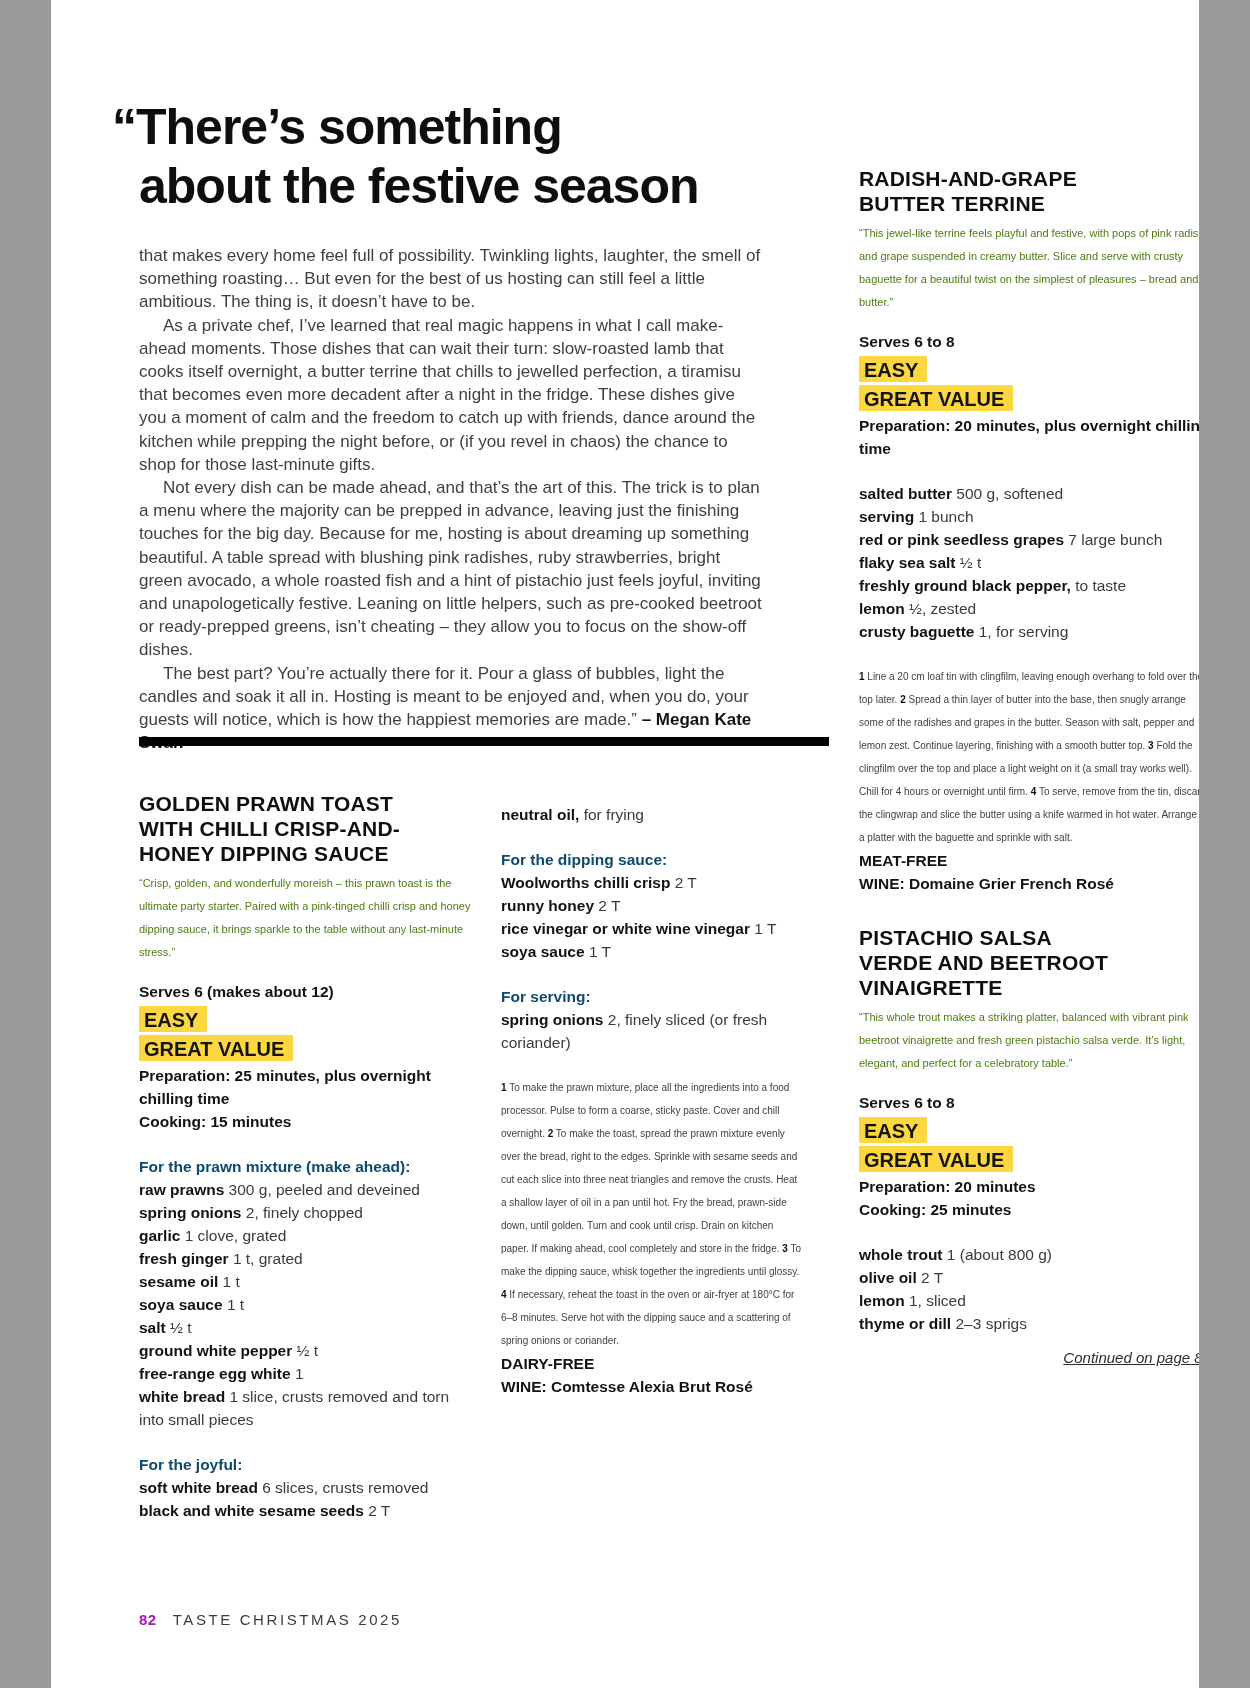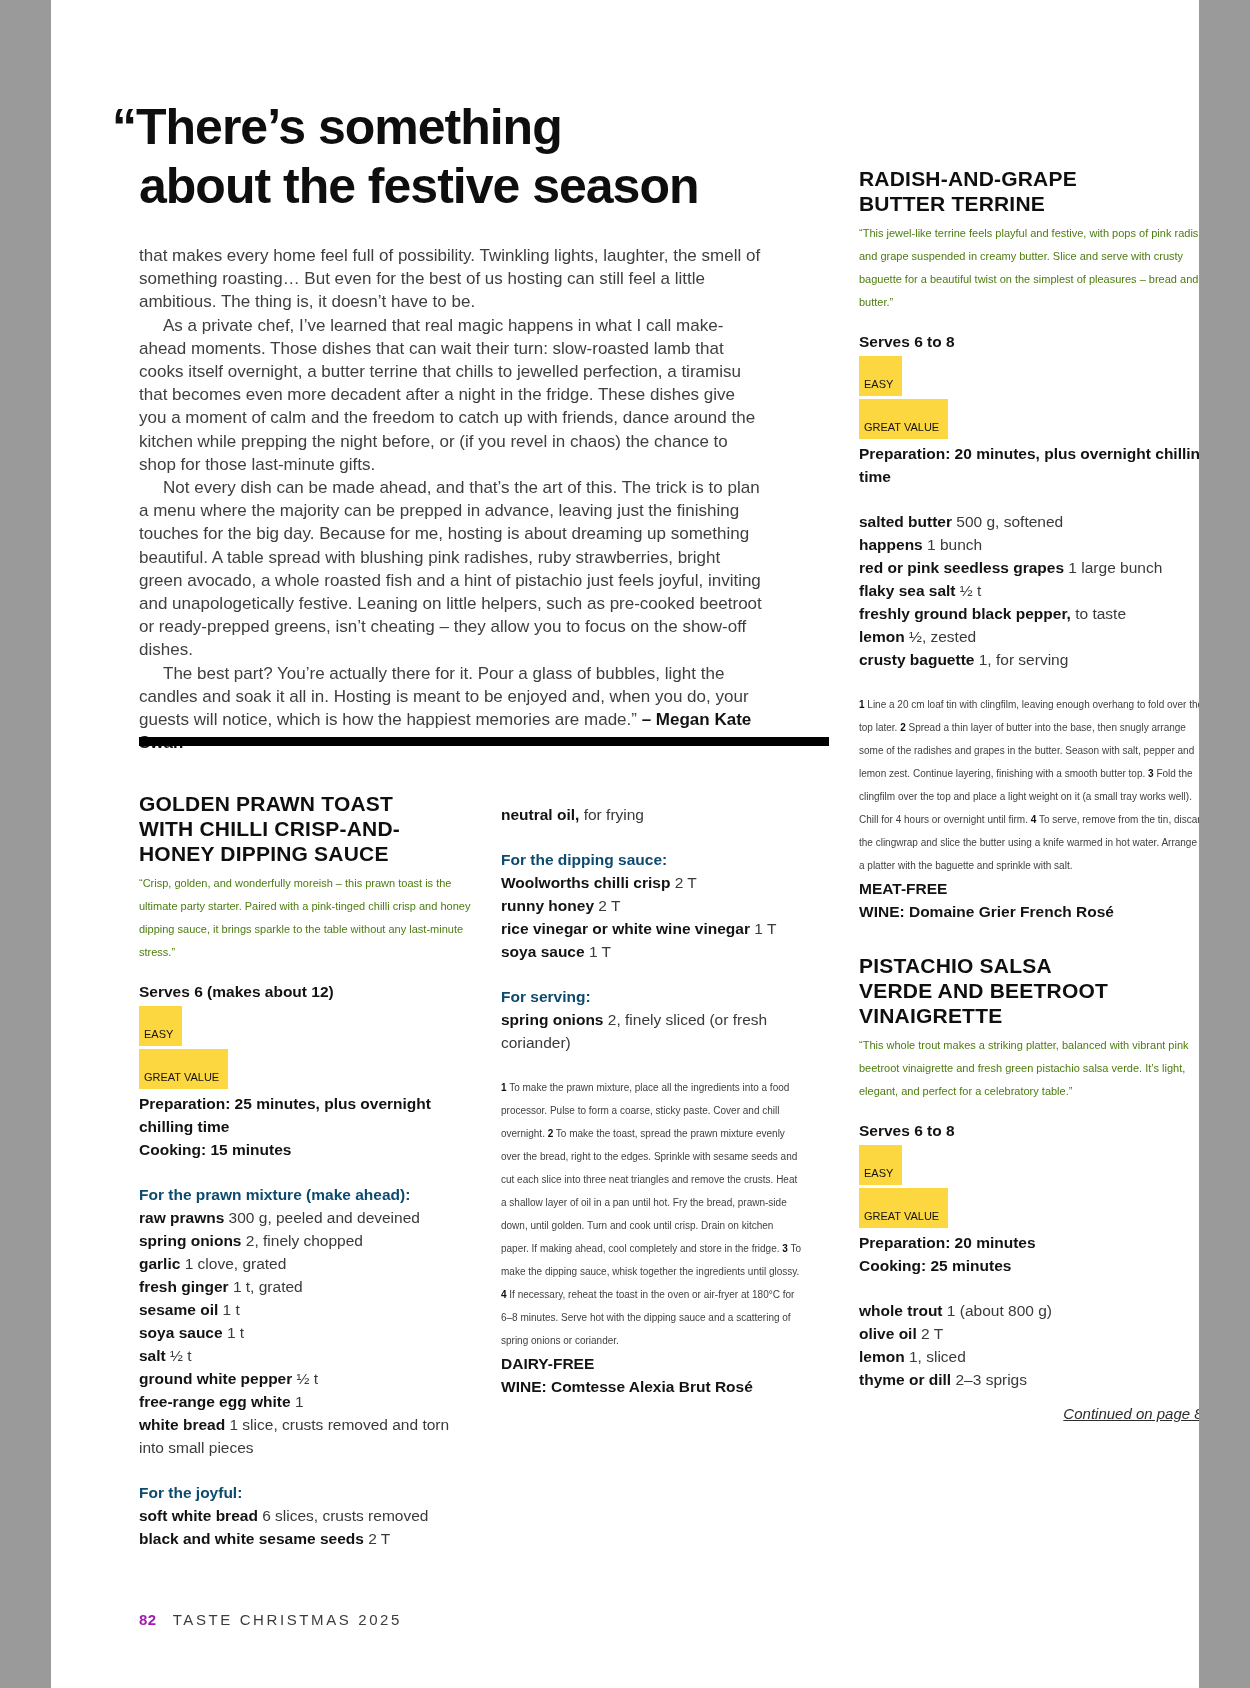--- a/index.html
+++ b/index.html
@@ -23,22 +23,22 @@
   
   .colA{position:absolute;left:88px;top:791px;width:335px;}
   .colB{position:absolute;left:450px;top:803px;width:302px;}
   .colR{position:absolute;left:808px;top:166px;width:352px;}
 
   .rtitle{font-weight:bold;font-size:21px;line-height:25px;letter-spacing:0.2px;color:#0f0f0f;}
   .quote{font-size:11px;line-height:23px;color:#4d7c0f;margin:6px 0 0 0;}
   .meta{margin-top:16px;}
   .meta-b{font-weight:bold;font-size:15.5px;line-height:23px;color:#131313;}
   .badge-row{margin:3px 0;}
-  .badge{display:inline-block;background:#fcd73f;font-weight:normal;font-size:11px;
-         line-height:20px;padding:18px 9px 2px 5px;color:#131313;}
+  .badge{display:inline-block;background:#fcd73f;font-weight:bold;font-size:20px;
+         line-height:20px;padding:4px 9px 2px 5px;color:#131313;}
   .ghead{font-weight:bold;font-size:15.5px;line-height:23px;color:#0c4a6e;margin-top:22px;}
   .ing-group{margin-top:22px;}
   .ing{font-size:15.5px;line-height:23px;color:#3a3a3a;}
   .ing b{color:#131313;}
   .method{font-size:10px;line-height:23px;color:#3f3f3f;margin:22px 0 0 0;}
   .method b{color:#0f0f0f;}
   .tagline{font-weight:bold;font-size:15.5px;line-height:23px;color:#131313;}
   .trout-block{margin-top:30px;}
   .continued{font-style:italic;font-size:15px;line-height:21px;color:#2d2d2d;
              text-align:right;margin-top:12px;text-decoration:underline;}
@@ -131,22 +131,22 @@
     </div>
     <p class="quote">“This jewel-like terrine feels playful and festive, with pops of pink radish and grape suspended in creamy butter. Slice and serve with crusty baguette for a beautiful twist on the simplest of pleasures – bread and butter.”</p>
     <div class="meta">
       <div class="meta-b">Serves 6 to 8</div>
       <div class="badge-row"><span class="badge">EASY</span></div>
       <div class="badge-row"><span class="badge">GREAT VALUE</span></div>
       <div class="meta-b">Preparation: 20 minutes, plus overnight chilling time</div>
     </div>
     <div class="ing-group">
       <div class="ing"><b>salted butter</b><span> 500 g, softened</span></div>
-      <div class="ing"><b>happens</b><span> 1 bunch</span></div>
-      <div class="ing"><b>red or pink seedless grapes</b><span> 1 large bunch</span></div>
+      <div class="ing"><b>serving</b><span> 1 bunch</span></div>
+      <div class="ing"><b>red or pink seedless grapes</b><span> 7 large bunch</span></div>
       <div class="ing"><b>flaky sea salt</b><span> ½ t</span></div>
       <div class="ing"><b>freshly ground black pepper,</b><span> to taste</span></div>
       <div class="ing"><b>lemon</b><span> ½, zested</span></div>
       <div class="ing"><b>crusty baguette</b><span> 1, for serving</span></div>
     </div>
     <p class="method"><b>1</b><span> Line a 20 cm loaf tin with clingfilm, leaving enough overhang to fold over the top later. </span><b>2</b><span> Spread a thin layer of butter into the base, then snugly arrange some of the radishes and grapes in the butter. Season with salt, pepper and lemon zest. Continue layering, finishing with a smooth butter top. </span><b>3</b><span> Fold the clingfilm over the top and place a light weight on it (a small tray works well). Chill for 4 hours or overnight until firm. </span><b>4</b><span> To serve, remove from the tin, discard the clingwrap and slice the butter using a knife warmed in hot water. Arrange on a platter with the baguette and sprinkle with salt.</span></p>
     <div class="tagline">MEAT-FREE</div>
     <div class="tagline">WINE: Domaine Grier French Rosé</div>
 
     <div class="trout-block">

